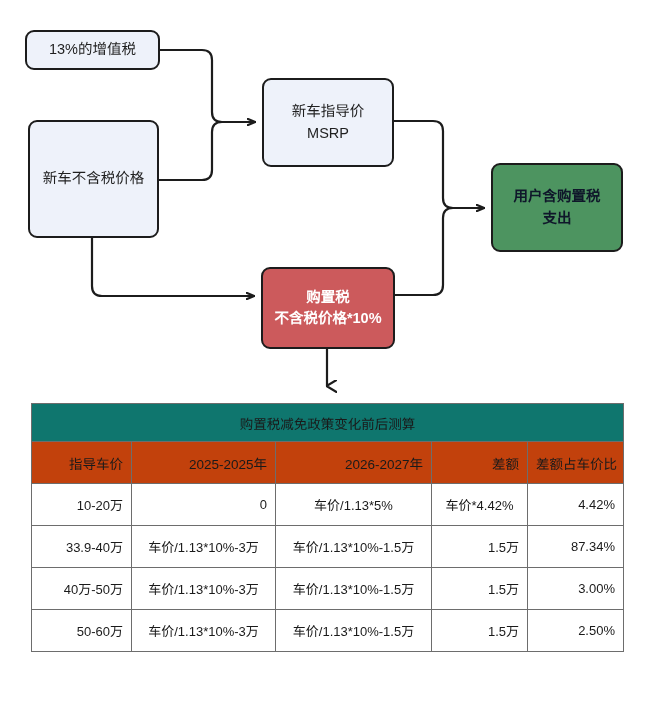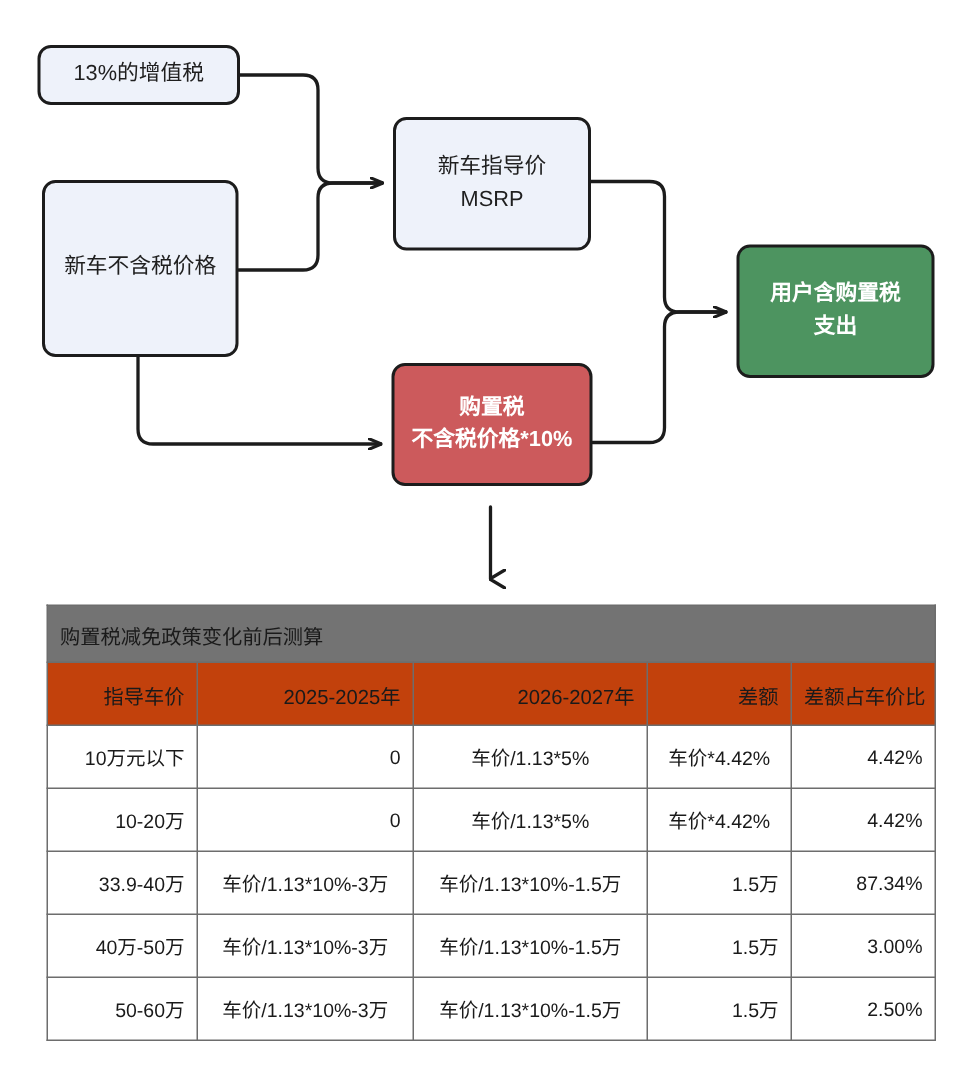--- a/index.html
+++ b/index.html
@@ -54,29 +54,29 @@
     font-weight: 400;
   }
   .node-red {
     background: #cc5a5c;
     color: #ffffff;
     font-size: 14.5px;
     font-weight: bold;
   }
   .node-green {
     background: #4d9460;
-    color: #ffffff;
+    color: #0f172a;
     font-size: 14.5px;
     font-weight: bold;
   }
 
   #node-vat      { left: 25px;  top: 30px;  width: 135px; height: 40px; }
   #node-netprice { left: 28px;  top: 120px; width: 131px; height: 118px; }
   #node-msrp     { left: 262px; top: 78px;  width: 132px; height: 89px; }
-  #node-purchase { left: 261px; top: 242px; width: 134px; height: 82px; }
+  #node-purchase { left: 261px; top: 267px; width: 134px; height: 82px; }
   #node-user     { left: 491px; top: 163px; width: 132px; height: 89px; }
 
   
   #calc-table-wrap {
     position: absolute;
     left: 31px;
     top: 403px;
     width: 592px;
   }
   table.calc-table {
@@ -88,21 +88,22 @@
   table.calc-table td, table.calc-table th {
     border: 1px solid #6d6d6d;
     padding: 0 8px;
     height: 41px;
     font-weight: normal;
     color: #1a1a1a;
     overflow: hidden;
     white-space: nowrap;
   }
   .tbl-title {
-    background: #737373;
+    background: #0f766e;
+    text-align: center;
     font-size: 13.5px;
     height: 37px !important;
   }
   .tbl-head td {
     text-align: right;
     background: #c2410c;
     font-size: 13.5px;
   }
   .cell-right  { text-align: right; }
   .cell-center { text-align: center; }
@@ -172,27 +173,20 @@
         </tr>
         <tr class="tbl-head">
           <td>指导车价</td>
           <td>2025-2025年</td>
           <td>2026-2027年</td>
           <td>差额</td>
           <td>差额占车价比</td>
         </tr>
 
         <tr>
-          <td class="cell-right">10万元以下</td>
-          <td class="cell-right">0</td>
-          <td class="cell-center">车价/1.13*5%</td>
-          <td class="cell-center">车价*4.42%</td>
-          <td class="cell-right">4.42%</td>
-        </tr>
-        <tr>
           <td class="cell-right">10-20万</td>
           <td class="cell-right">0</td>
           <td class="cell-center">车价/1.13*5%</td>
           <td class="cell-center">车价*4.42%</td>
           <td class="cell-right">4.42%</td>
         </tr>
         <tr>
           <td class="cell-right">33.9-40万</td>
           <td class="cell-center">车价/1.13*10%-3万</td>
           <td class="cell-center">车价/1.13*10%-1.5万</td>

